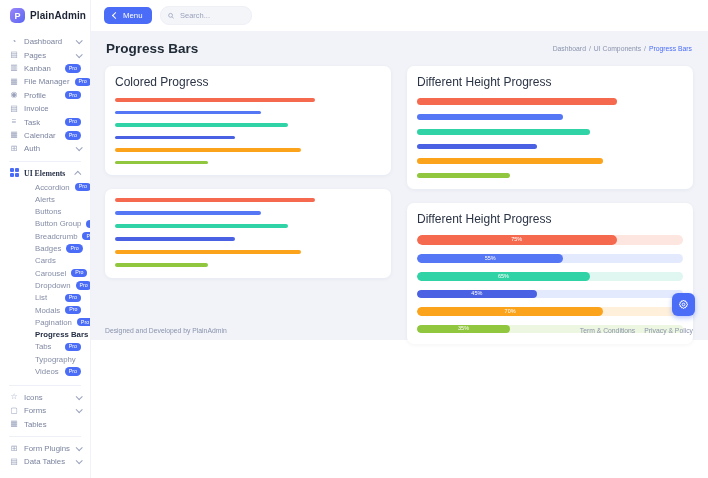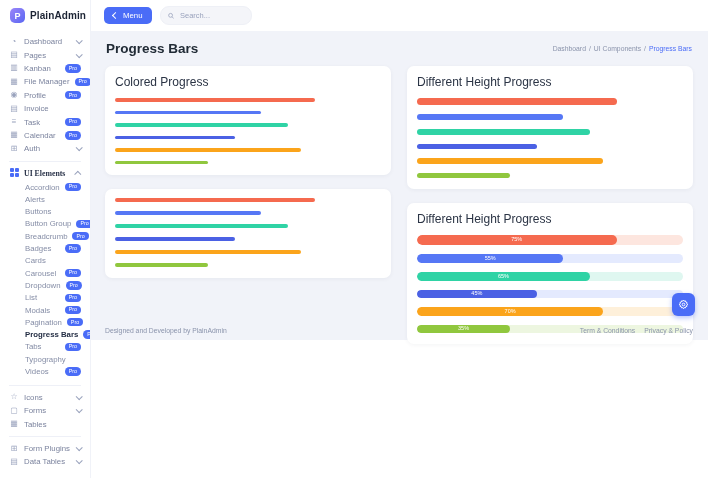--- a/index.html
+++ b/index.html
@@ -19,21 +19,21 @@
   .nav-ico{width:10px;flex:0 0 auto;font-size:8px;line-height:1;color:#9aa3bd;text-align:center;}
   .nav-label{font-size:7.8px;color:#7b839e;white-space:nowrap;}
   .nav-item.active .nav-label{color:#2a3349;font-weight:bold;font-family:Liberation Serif, serif;}
   .badge{margin-left:auto;background:#4a6cf7;color:#fff;font-size:5.3px;line-height:1;
          padding:1.5px 4px;border-radius:6px;flex:0 0 auto;}
   .chev{margin-left:auto;width:4px;height:4px;border-right:1px solid #9aa3bd;border-bottom:1px solid #9aa3bd;
         flex:0 0 auto;}
   .chev.down{transform:rotate(45deg) translateY(-1px);}
   .chev.up{transform:rotate(-135deg) translateY(-1px);}
   .sub{padding:1px 0 2px 0;}
-  .sub .nav-item{height:12.3px;padding-left:25px;}
+  .sub .nav-item{height:12.3px;padding-left:35px;}
   .sub .nav-label{color:#858da6;}
   .sub .nav-item.current .nav-label{color:#242e44;font-weight:bold;}
   .divider{height:1px;background:#eef0f7;margin:5px 9px;}
 
   
   .main{position:absolute;left:90px;top:0;right:0;height:420px;background:#fff;}
   .topbar{height:31px;display:flex;align-items:center;gap:8px;padding:0 14px;background:#fff;}
   .menu-btn{display:flex;align-items:center;gap:5px;background:#4a6cf7;color:#fff;border:none;
             height:17px;padding:0 9px;border-radius:5px;font-size:7.8px;font-family:inherit;cursor:pointer;}
   .menu-chev{width:4px;height:4px;border-left:1.2px solid #fff;border-bottom:1.2px solid #fff;transform:rotate(45deg);}

